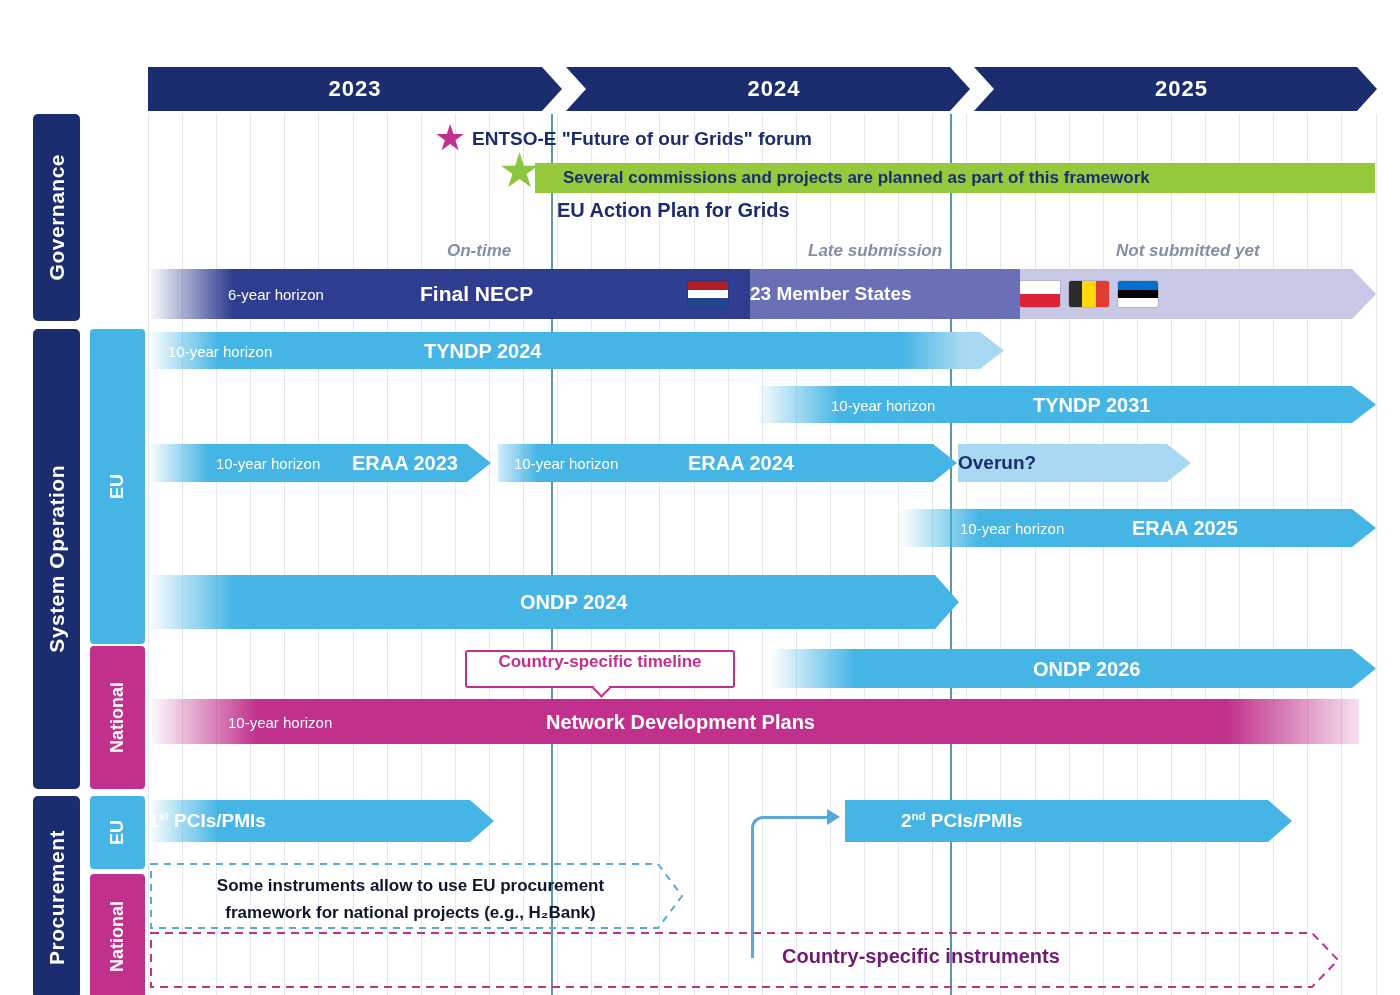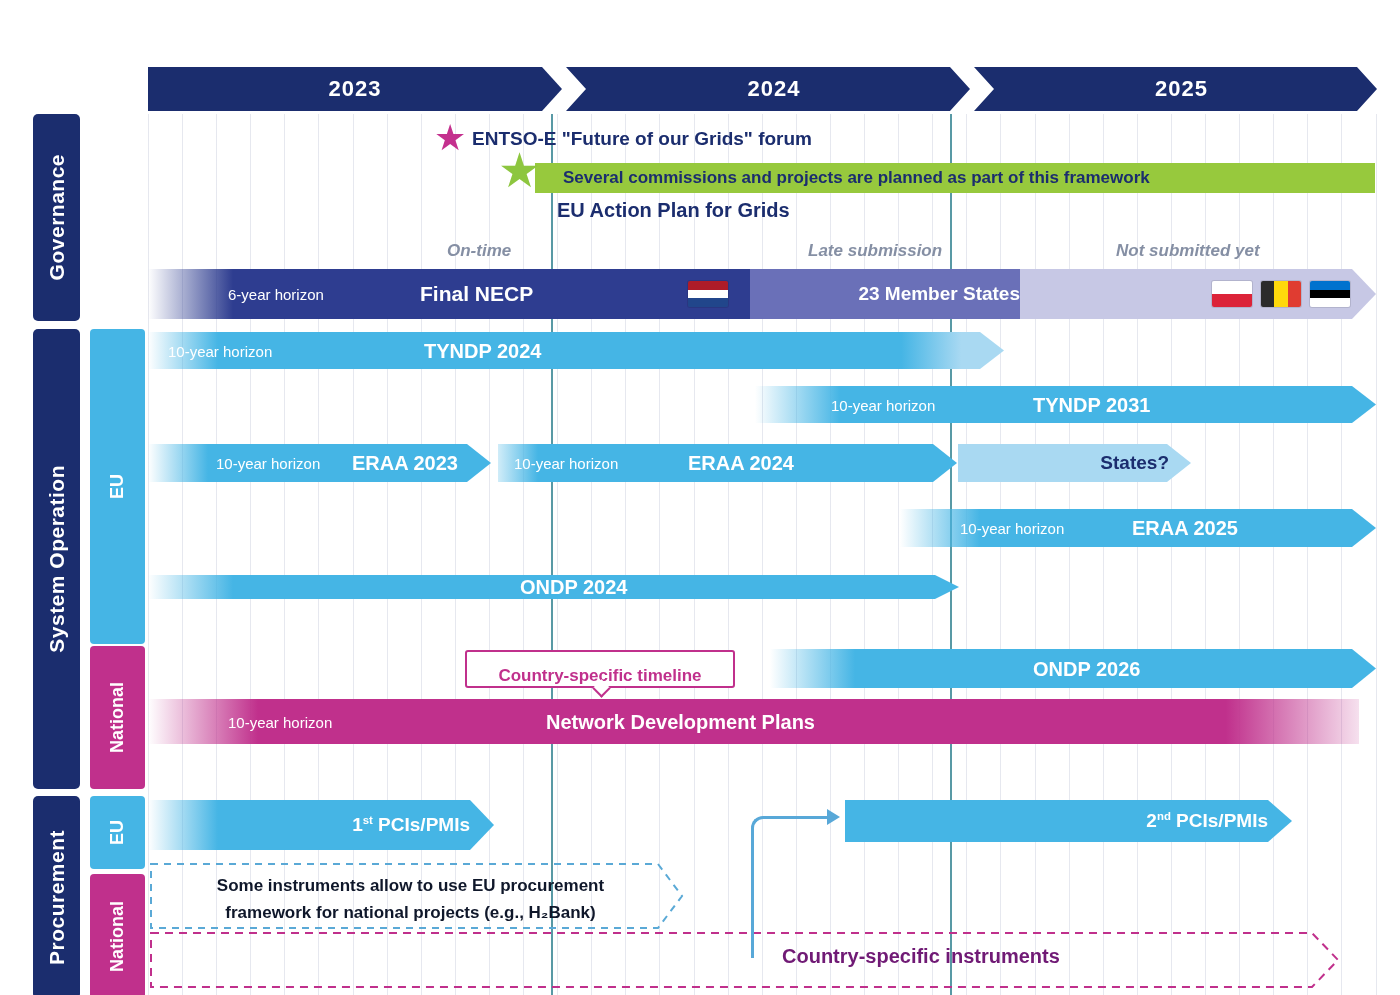--- a/index.html
+++ b/index.html
@@ -26,35 +26,35 @@
   
   .gridlines { position:absolute; left:148px; top:70px; width:1229px; height:885px;
                background:repeating-linear-gradient(to right, rgba(27,45,110,0.11) 0 1px, transparent 1px 34.1px); }
   .yearline { position:absolute; top:70px; width:2px; height:885px; background:#2E7F8F; opacity:.8; }
 
   
   .bar { position:absolute; color:#fff; }
   .arr { clip-path: polygon(0 0, calc(100% - 24px) 0, 100% 50%, calc(100% - 24px) 100%, 0 100%); }
   .bar .h { position:absolute; top:50%; transform:translateY(-50%); font-size:15px; white-space:nowrap; }
   .bar .l { position:absolute; top:50%; transform:translateY(-50%); font-size:20px; font-weight:bold; white-space:nowrap; }
-  .flexbar { display:flex; align-items:center; justify-content:flex-end; }
+  .flexbar { display:flex; align-items:center; justify-content:flex-start; }
   .navytext { color:#1B2D6E; }
 
   
   .flag { width:40px; height:26px; border-radius:2px; box-shadow:0 0 0 1px rgba(0,0,0,0.10); flex:0 0 auto; }
   .flag-nl { background:linear-gradient(to bottom, #AE1C28 0 33.4%, #FFFFFF 33.4% 66.7%, #21468B 66.7% 100%); }
   .flag-pl { background:linear-gradient(to bottom, #FFFFFF 0 50%, #DC2339 50% 100%); }
   .flag-be { background:linear-gradient(to right, #2B2B2B 0 33.4%, #FFD90C 33.4% 66.7%, #E03C31 66.7% 100%); }
   .flag-ee { background:linear-gradient(to bottom, #0072CE 0 33.4%, #000000 33.4% 66.7%, #FFFFFF 66.7% 100%); }
 
   
   .star { position:absolute; line-height:1; }
   .status { position:absolute; top:197px; font-style:italic; font-weight:bold; color:#858FA4; font-size:17px; white-space:nowrap; }
   .callout { position:absolute; background:#fff; border:2px solid #C0308C; border-radius:3px;
-             display:flex; align-items:flex-end; justify-content:center;
+             display:flex; align-items:flex-start; justify-content:center;
              color:#C0308C; font-weight:bold; font-size:17px; z-index:5; }
   .pointer { position:absolute; width:13px; height:13px; background:#fff;
              border-right:2px solid #C0308C; border-bottom:2px solid #C0308C;
              transform:rotate(45deg); }
   .note-text { position:absolute; text-align:center; color:#0f172a; font-weight:bold; font-size:17px; line-height:1.6; }
   .connector-line { position:absolute; border-left:3px solid #58A8D8; border-top:3px solid #58A8D8;
                     border-top-left-radius:12px; z-index:4; }
   .arrowhead { position:absolute; width:0; height:0; border-top:8px solid transparent;
                border-bottom:8px solid transparent; border-left:13px solid #58A8D8; z-index:4; }
   .dashed-svg { position:absolute; }
@@ -144,47 +144,47 @@
     <span class="h" style="left:68px;">10-year horizon</span>
     <span class="l" style="left:204px;">ERAA 2023</span>
   </div>
 
   <div class="bar arr" style="left:498px;top:400px;width:459px;height:38px;background:linear-gradient(90deg, rgba(69,181,229,0.25) 0, #45B5E5 40px);">
     <span class="h" style="left:16px;">10-year horizon</span>
     <span class="l" style="left:190px;">ERAA 2024</span>
   </div>
 
   <div class="bar flexbar arr" style="left:958px;top:400px;width:233px;height:38px;background:#A9D9F2;padding-right:22px;">
-    <span class="navytext" style="font-size:19px;font-weight:bold;white-space:nowrap;">States?</span>
+    <span class="navytext" style="font-size:19px;font-weight:bold;white-space:nowrap;">Overun?</span>
   </div>
 
   <div class="bar arr" style="left:900px;top:465px;width:476px;height:38px;background:linear-gradient(90deg, rgba(69,181,229,0) 0, #45B5E5 80px);">
     <span class="h" style="left:60px;">10-year horizon</span>
     <span class="l" style="left:232px;">ERAA 2025</span>
   </div>
 
-  <div class="bar arr" style="left:148px;top:531px;width:811px;height:24px;background:linear-gradient(90deg, rgba(69,181,229,0) 0, #45B5E5 85px);text-align:center;">
+  <div class="bar arr" style="left:148px;top:531px;width:811px;height:54px;background:linear-gradient(90deg, rgba(69,181,229,0) 0, #45B5E5 85px);text-align:center;">
     <span class="l" style="left:372px;">ONDP 2024</span>
   </div>
 
   <div class="bar arr" style="left:770px;top:605px;width:606px;height:39px;background:linear-gradient(90deg, rgba(69,181,229,0) 0, #45B5E5 85px);">
     <span class="l" style="left:263px;">ONDP 2026</span>
   </div>
 
   <div class="callout" style="left:465px;top:606px;width:270px;height:38px;">
     <span>Country-specific timeline</span>
     <div class="pointer" style="left:128px;bottom:-9px;"></div>
   </div>
 
   <div class="bar" style="left:148px;top:655px;width:1211px;height:45px;background:linear-gradient(90deg, rgba(192,48,140,0) 0, #C0308C 110px, #C0308C 89%, rgba(192,48,140,0.15) 100%);">
     <span class="h" style="left:80px;">10-year horizon</span>
     <span class="l" style="left:398px;">Network Development Plans</span>
   </div>
 
-  <div class="bar flexbar arr" style="left:148px;top:756px;width:346px;height:50px;background:linear-gradient(90deg, rgba(69,181,229,0) 0, #45B5E5 70px);padding-right:24px;padding-left:32px;">
+  <div class="bar flexbar arr" style="left:148px;top:756px;width:346px;height:42px;background:linear-gradient(90deg, rgba(69,181,229,0) 0, #45B5E5 70px);padding-right:24px;">
     <span style="font-size:19px;font-weight:bold;white-space:nowrap;"><span>1</span><sup class="ord">st</sup><span> PCIs/PMIs</span></span>
   </div>
 
   <div class="bar flexbar arr" style="left:845px;top:756px;width:447px;height:42px;background:#45B5E5;padding-left:56px;padding-right:24px;">
     <span style="font-size:19px;font-weight:bold;white-space:nowrap;"><span>2</span><sup class="ord">nd</sup><span> PCIs/PMIs</span></span>
   </div>
 
   <div class="connector-line" style="left:751px;top:772px;width:80px;height:142px;"></div>
   <div class="arrowhead" style="left:827px;top:765px;"></div>
 

